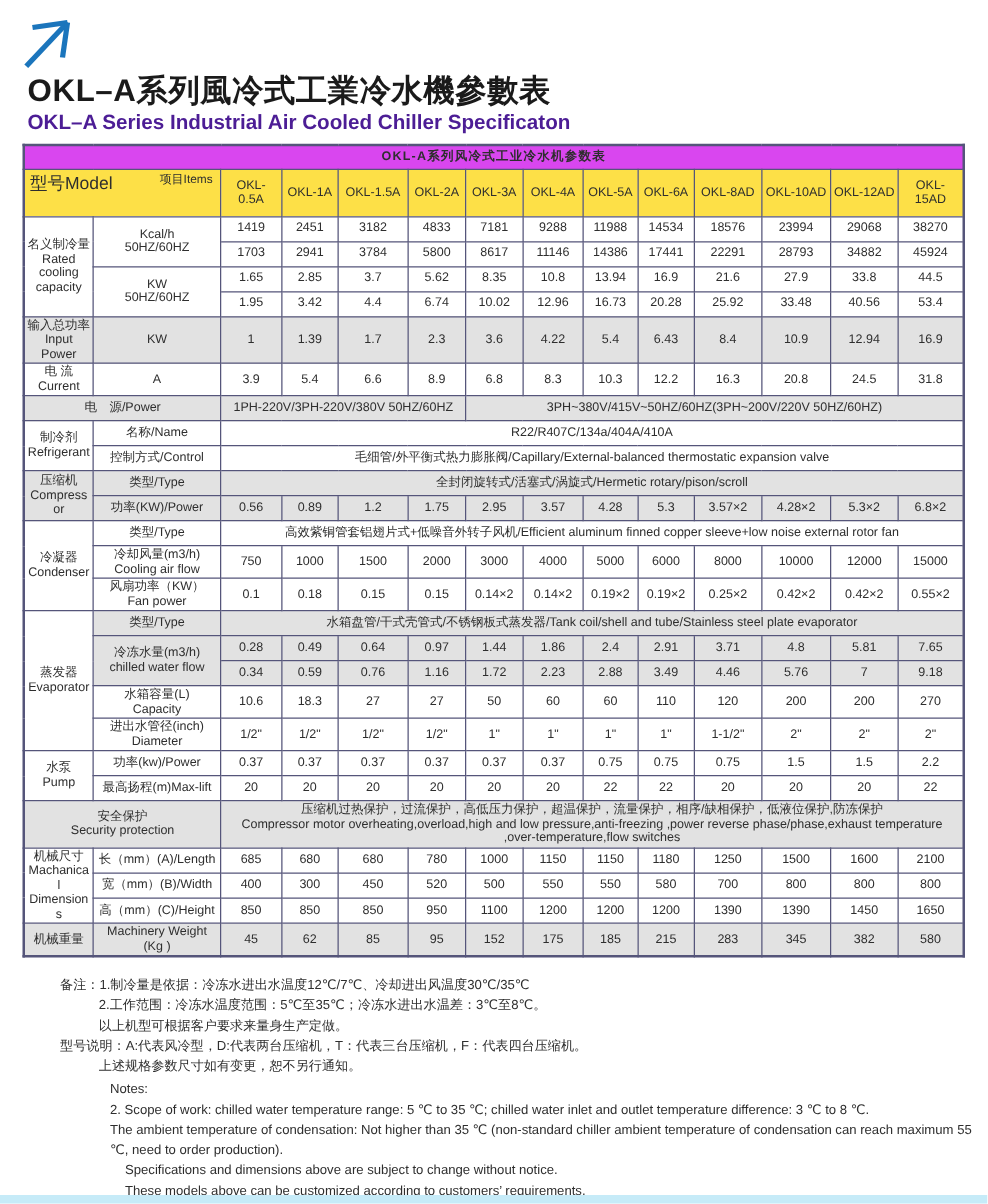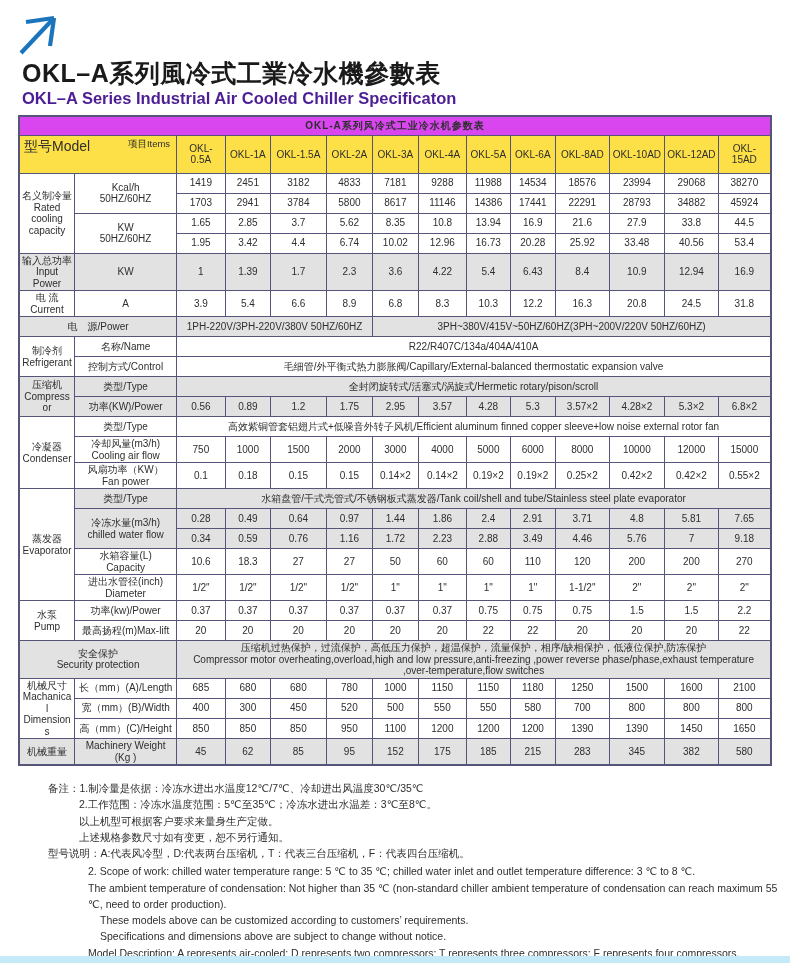--- a/index.html
+++ b/index.html
@@ -439,25 +439,26 @@
         <td class="g">580</td>
       </tr>
     </tbody>
 </table>
 
 <div class="notes">
   <div>
       <div class="note-line">备注：1.制冷量是依据：冷冻水进出水温度12℃/7℃、冷却进出风温度30℃/35℃</div>
       <div class="note-line ind1">2.工作范围：冷冻水温度范围：5℃至35℃；冷冻水进出水温差：3℃至8℃。</div>
       <div class="note-line ind1">以上机型可根据客户要求来量身生产定做。</div>
+      <div class="note-line">型号说明：A:代表风冷型，D:代表两台压缩机，T：代表三台压缩机，F：代表四台压缩机。</div>
       <div class="note-line ind1">上述规格参数尺寸如有变更，恕不另行通知。</div>
-      <div class="note-line">型号说明：A:代表风冷型，D:代表两台压缩机，T：代表三台压缩机，F：代表四台压缩机。</div>
     </div>
   <div class="notes-en">
+      <div class="note-line">Notes:</div>
       <div class="note-line">2. Scope of work: chilled water temperature range: 5 ℃ to 35 ℃; chilled water inlet and outlet temperature difference: 3 ℃ to 8 ℃.</div>
       <div class="note-line">The ambient temperature of condensation: Not higher than 35 ℃ (non-standard chiller ambient temperature of condensation can reach maximum 55 ℃, need to order production).</div>
+      <div class="note-line ind2">Specifications and dimensions above are subject to change without notice.</div>
       <div class="note-line ind2">These models above can be customized according to customers’  requirements.</div>
-      <div class="note-line ind2">Specifications and dimensions above are subject to change without notice.</div>
       <div class="note-line">Model Description: A represents air-cooled; D represents two compressors; T represents three compressors; F represents four compressors.</div>
     </div>
 </div>
 
 <div class="bottom-bar"></div>
 
 </body></html>

